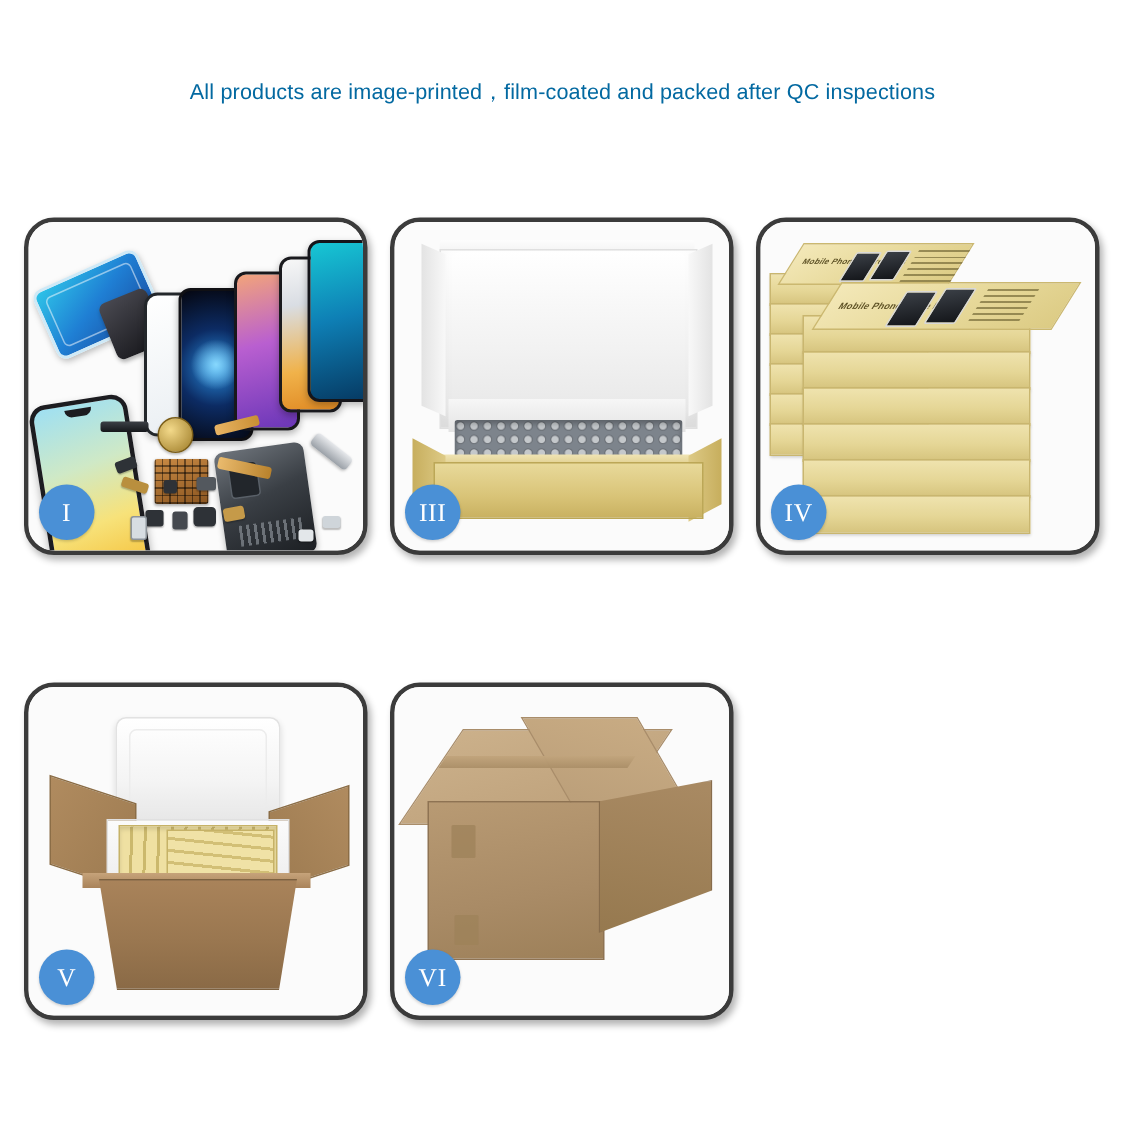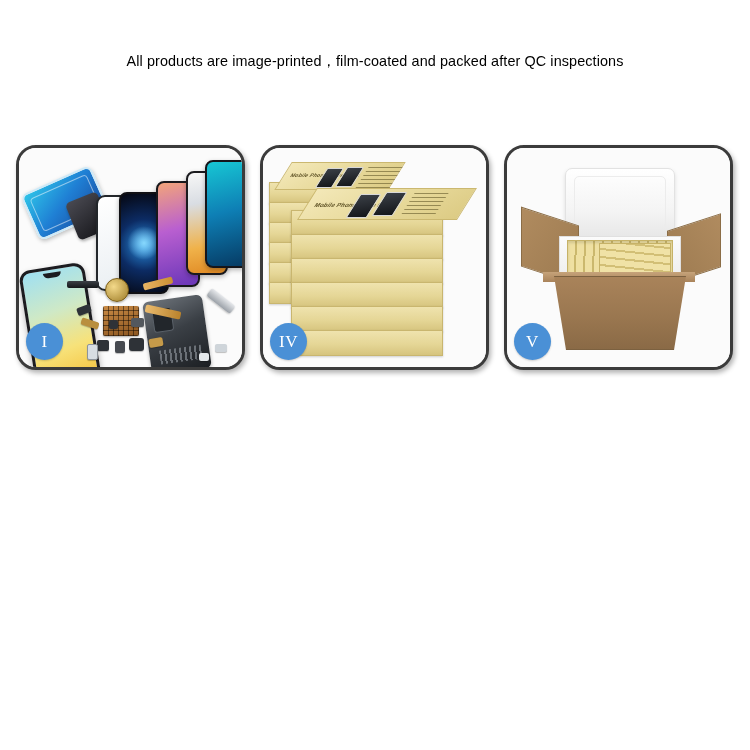--- a/index.html
+++ b/index.html
@@ -19,21 +19,21 @@
     font-size:35px;
     letter-spacing:1.2px;
     font-weight:400;
     color:#1d1d1d;
     line-height:1;
     white-space:nowrap;
   }
   .subtitle{
     margin-top:14px;
     font-size:14.4px;
-    color:#000000;
+    color:#0369a1;
     font-weight:400;
     letter-spacing:.1px;
     white-space:nowrap;
   }
 
   
   .grid{
     position:absolute;left:16px;top:145px;
     width:718px;height:535px;
     display:grid;
@@ -439,20 +439,35 @@
         <div class="bit b7"></div>
         <div class="bit b8"></div>
         <div class="bit b9"></div>
         <div class="bit b10"></div>
         <div class="bit b11"></div>
       </div>
       <div class="badge">I</div>
     </div>
 
 
+    <div class="panel p3">
+      <div class="stage">
+        <div class="lidTop"></div>
+        <div class="lid"></div>
+        <div class="lidL"></div>
+        <div class="lidR"></div>
+        <div class="foam"></div>
+        <div class="bubbleRow"></div>
+        <div class="boxrim"></div>
+        <div class="boxLflap"></div>
+        <div class="boxRflap"></div>
+        <div class="boxfront"></div>
+      </div>
+      <div class="badge">III</div>
+    </div>
 
     <div class="panel p4">
       <div class="stage">
         <div class="stack">
 
           <div class="box" style="left:0;top:16px;width:104px;height:20px;"></div>
           <div class="box" style="left:0;top:36px;width:104px;height:20px;"></div>
           <div class="box" style="left:0;top:56px;width:104px;height:20px;"></div>
           <div class="box" style="left:0;top:76px;width:104px;height:20px;"></div>
           <div class="box" style="left:0;top:96px;width:104px;height:20px;"></div>
@@ -488,15 +503,27 @@
         <div class="flapR"></div>
         <div class="foambody"></div>
         <div class="yellowpack"></div>
         <div class="yellowpack2"></div>
         <div class="cartonrim"></div>
         <div class="cartonfront"></div>
       </div>
       <div class="badge">V</div>
     </div>
 
+    <div class="panel p6">
+      <div class="stage">
+        <div class="top"></div>
+        <div class="topR"></div>
+        <div class="seam"></div>
+        <div class="front"></div>
+        <div class="side"></div>
+        <div class="tapeV"></div>
+        <div class="tapeV2"></div>
+      </div>
+      <div class="badge">VI</div>
+    </div>
 
   </div>
 </div>
 
 </body></html>

